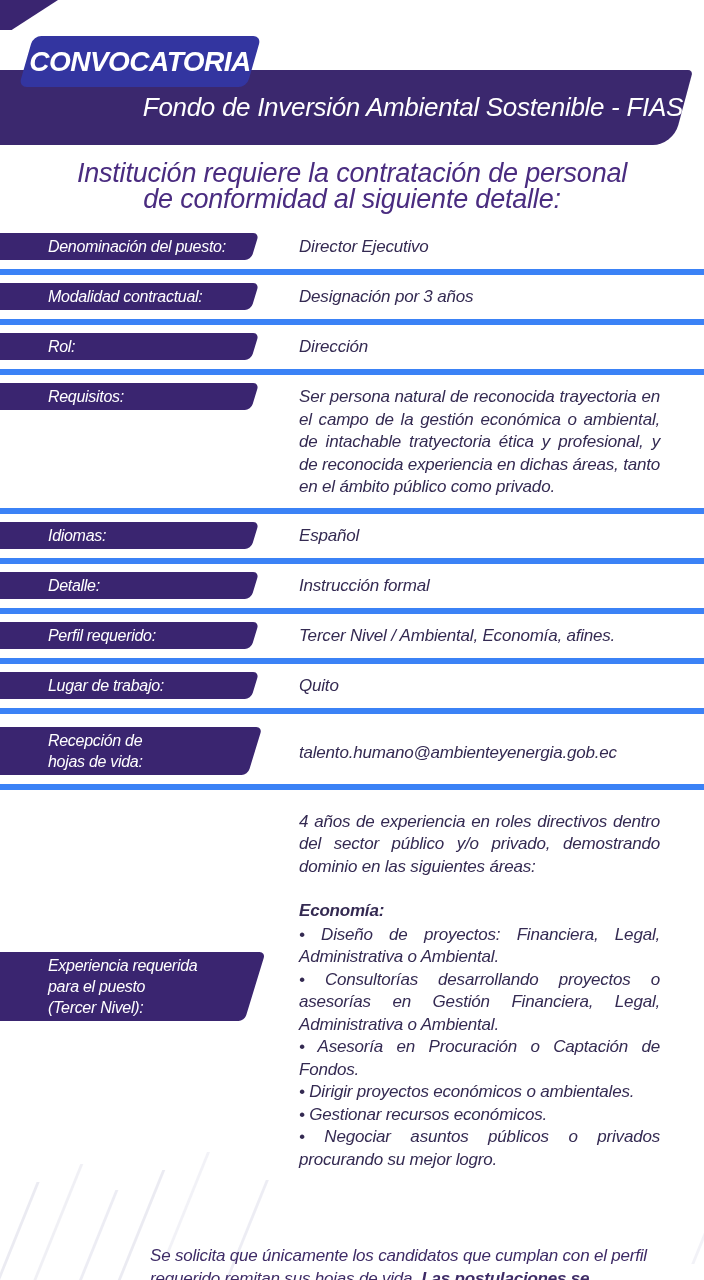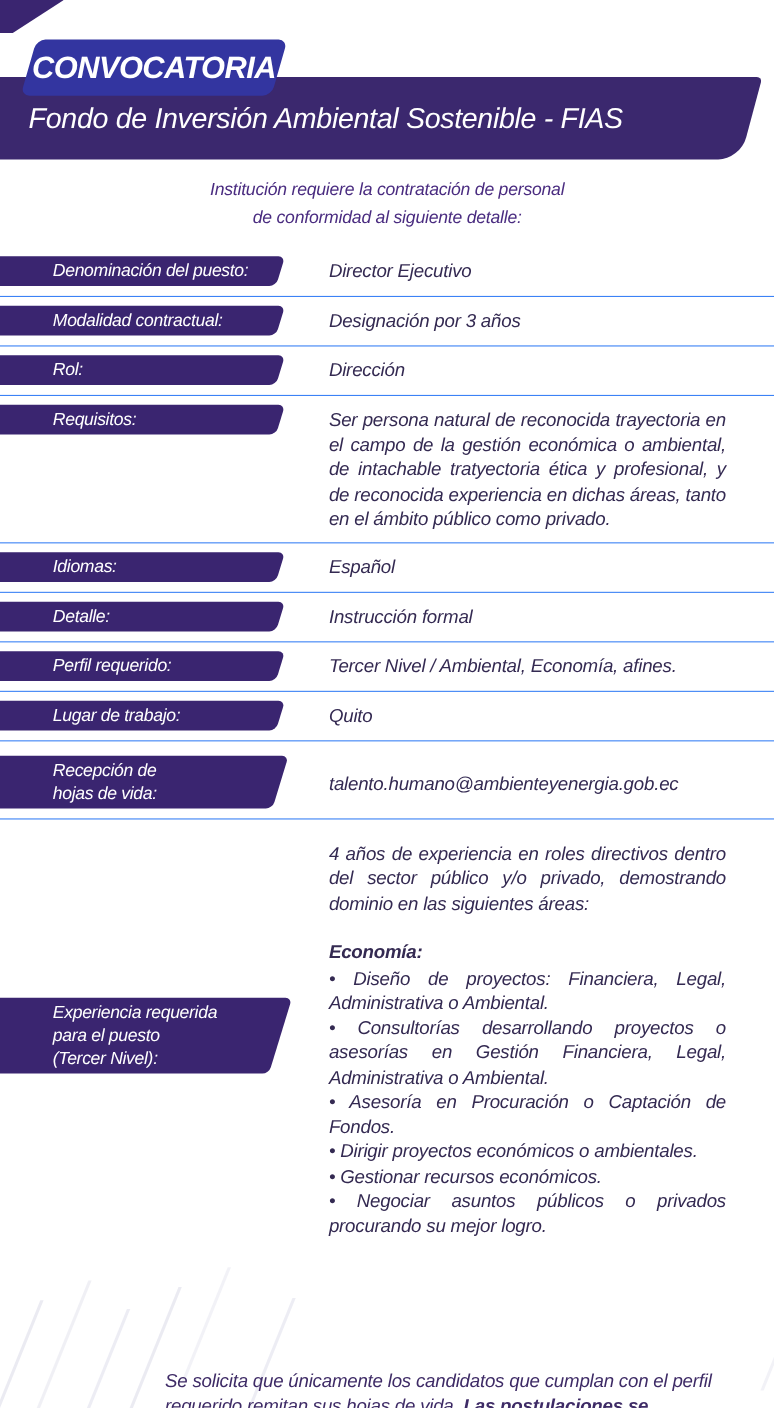--- a/index.html
+++ b/index.html
@@ -20,40 +20,40 @@
   .badge::before{
     content:"";position:absolute;inset:0;background:#3335a0;border-radius:8px;
     transform:skewX(-16deg);
   }
   .badge .lbl{
     position:relative;color:#fff;font-weight:bold;font-size:28px;letter-spacing:-.5px;white-space:nowrap;
   }
   
   .banner{
     position:absolute;left:0;top:70px;right:21px;height:75px;z-index:2;
-    display:flex;align-items:center;justify-content:flex-start;
+    display:flex;align-items:center;justify-content:flex-end;
   }
   .banner::before{
     content:"";position:absolute;top:0;bottom:0;left:-50px;right:0;background:#3b286e;
     border-radius:0 5px 20px 0;transform:skewX(-15deg);
   }
   .banner .lbl{
     position:relative;color:#fff;font-size:26px;letter-spacing:-.3px;white-space:nowrap;
     padding-left:26px;
   }
   
   .intro{
     position:absolute;top:160px;left:0;right:0;text-align:center;
-    color:#4a2c80;font-size:16px;line-height:26px;letter-spacing:-.2px;
+    color:#4a2c80;font-size:27px;line-height:26px;letter-spacing:-.2px;
   }
   
   #rows{position:absolute;top:233px;left:0;right:0;}
   .row{
     display:flex;align-items:flex-start;
-    border-bottom:1px solid #3b82f6;padding-bottom:9px;margin-bottom:8px;
+    border-bottom:6px solid #3b82f6;padding-bottom:9px;margin-bottom:8px;
   }
   .row.last{border-bottom:none;align-items:center;}
   .band{
     position:relative;width:255px;flex-shrink:0;min-height:27px;
     display:flex;align-items:center;
   }
   .band::before{
     content:"";position:absolute;top:0;bottom:0;left:-40px;right:0;background:#3a2570;
     border-radius:0 6px 6px 0;transform:skewX(-17deg);
   }

